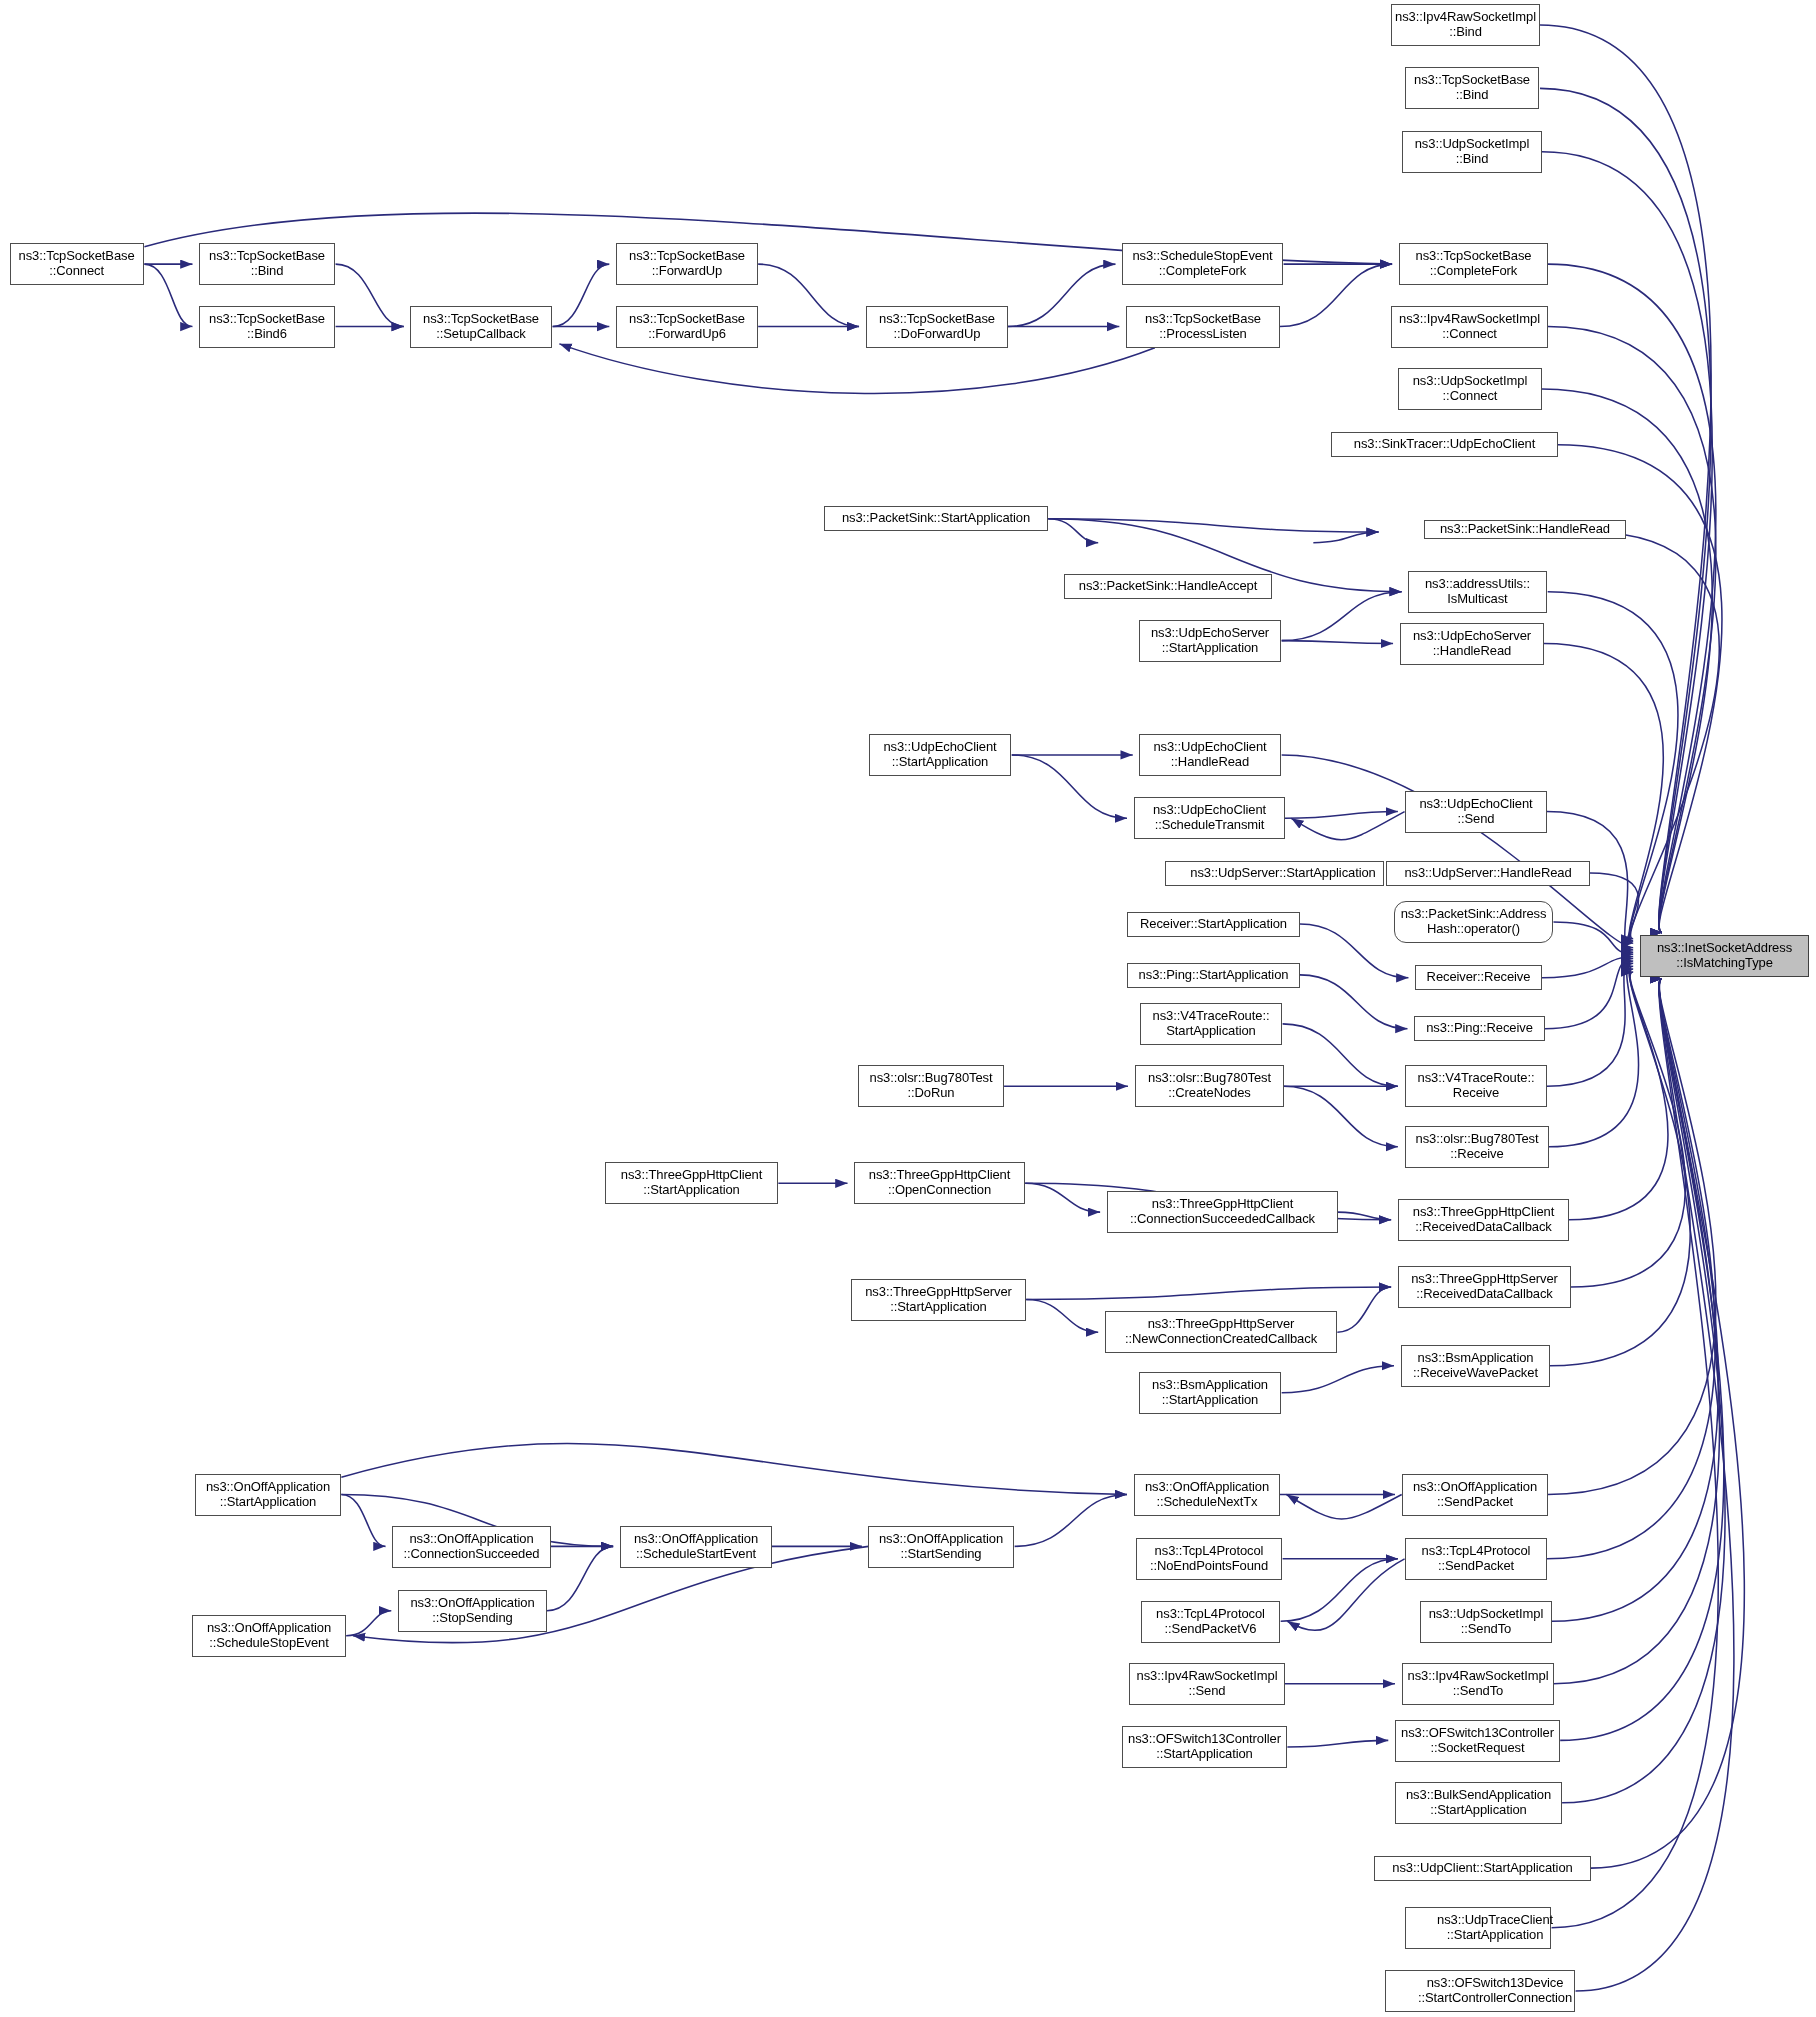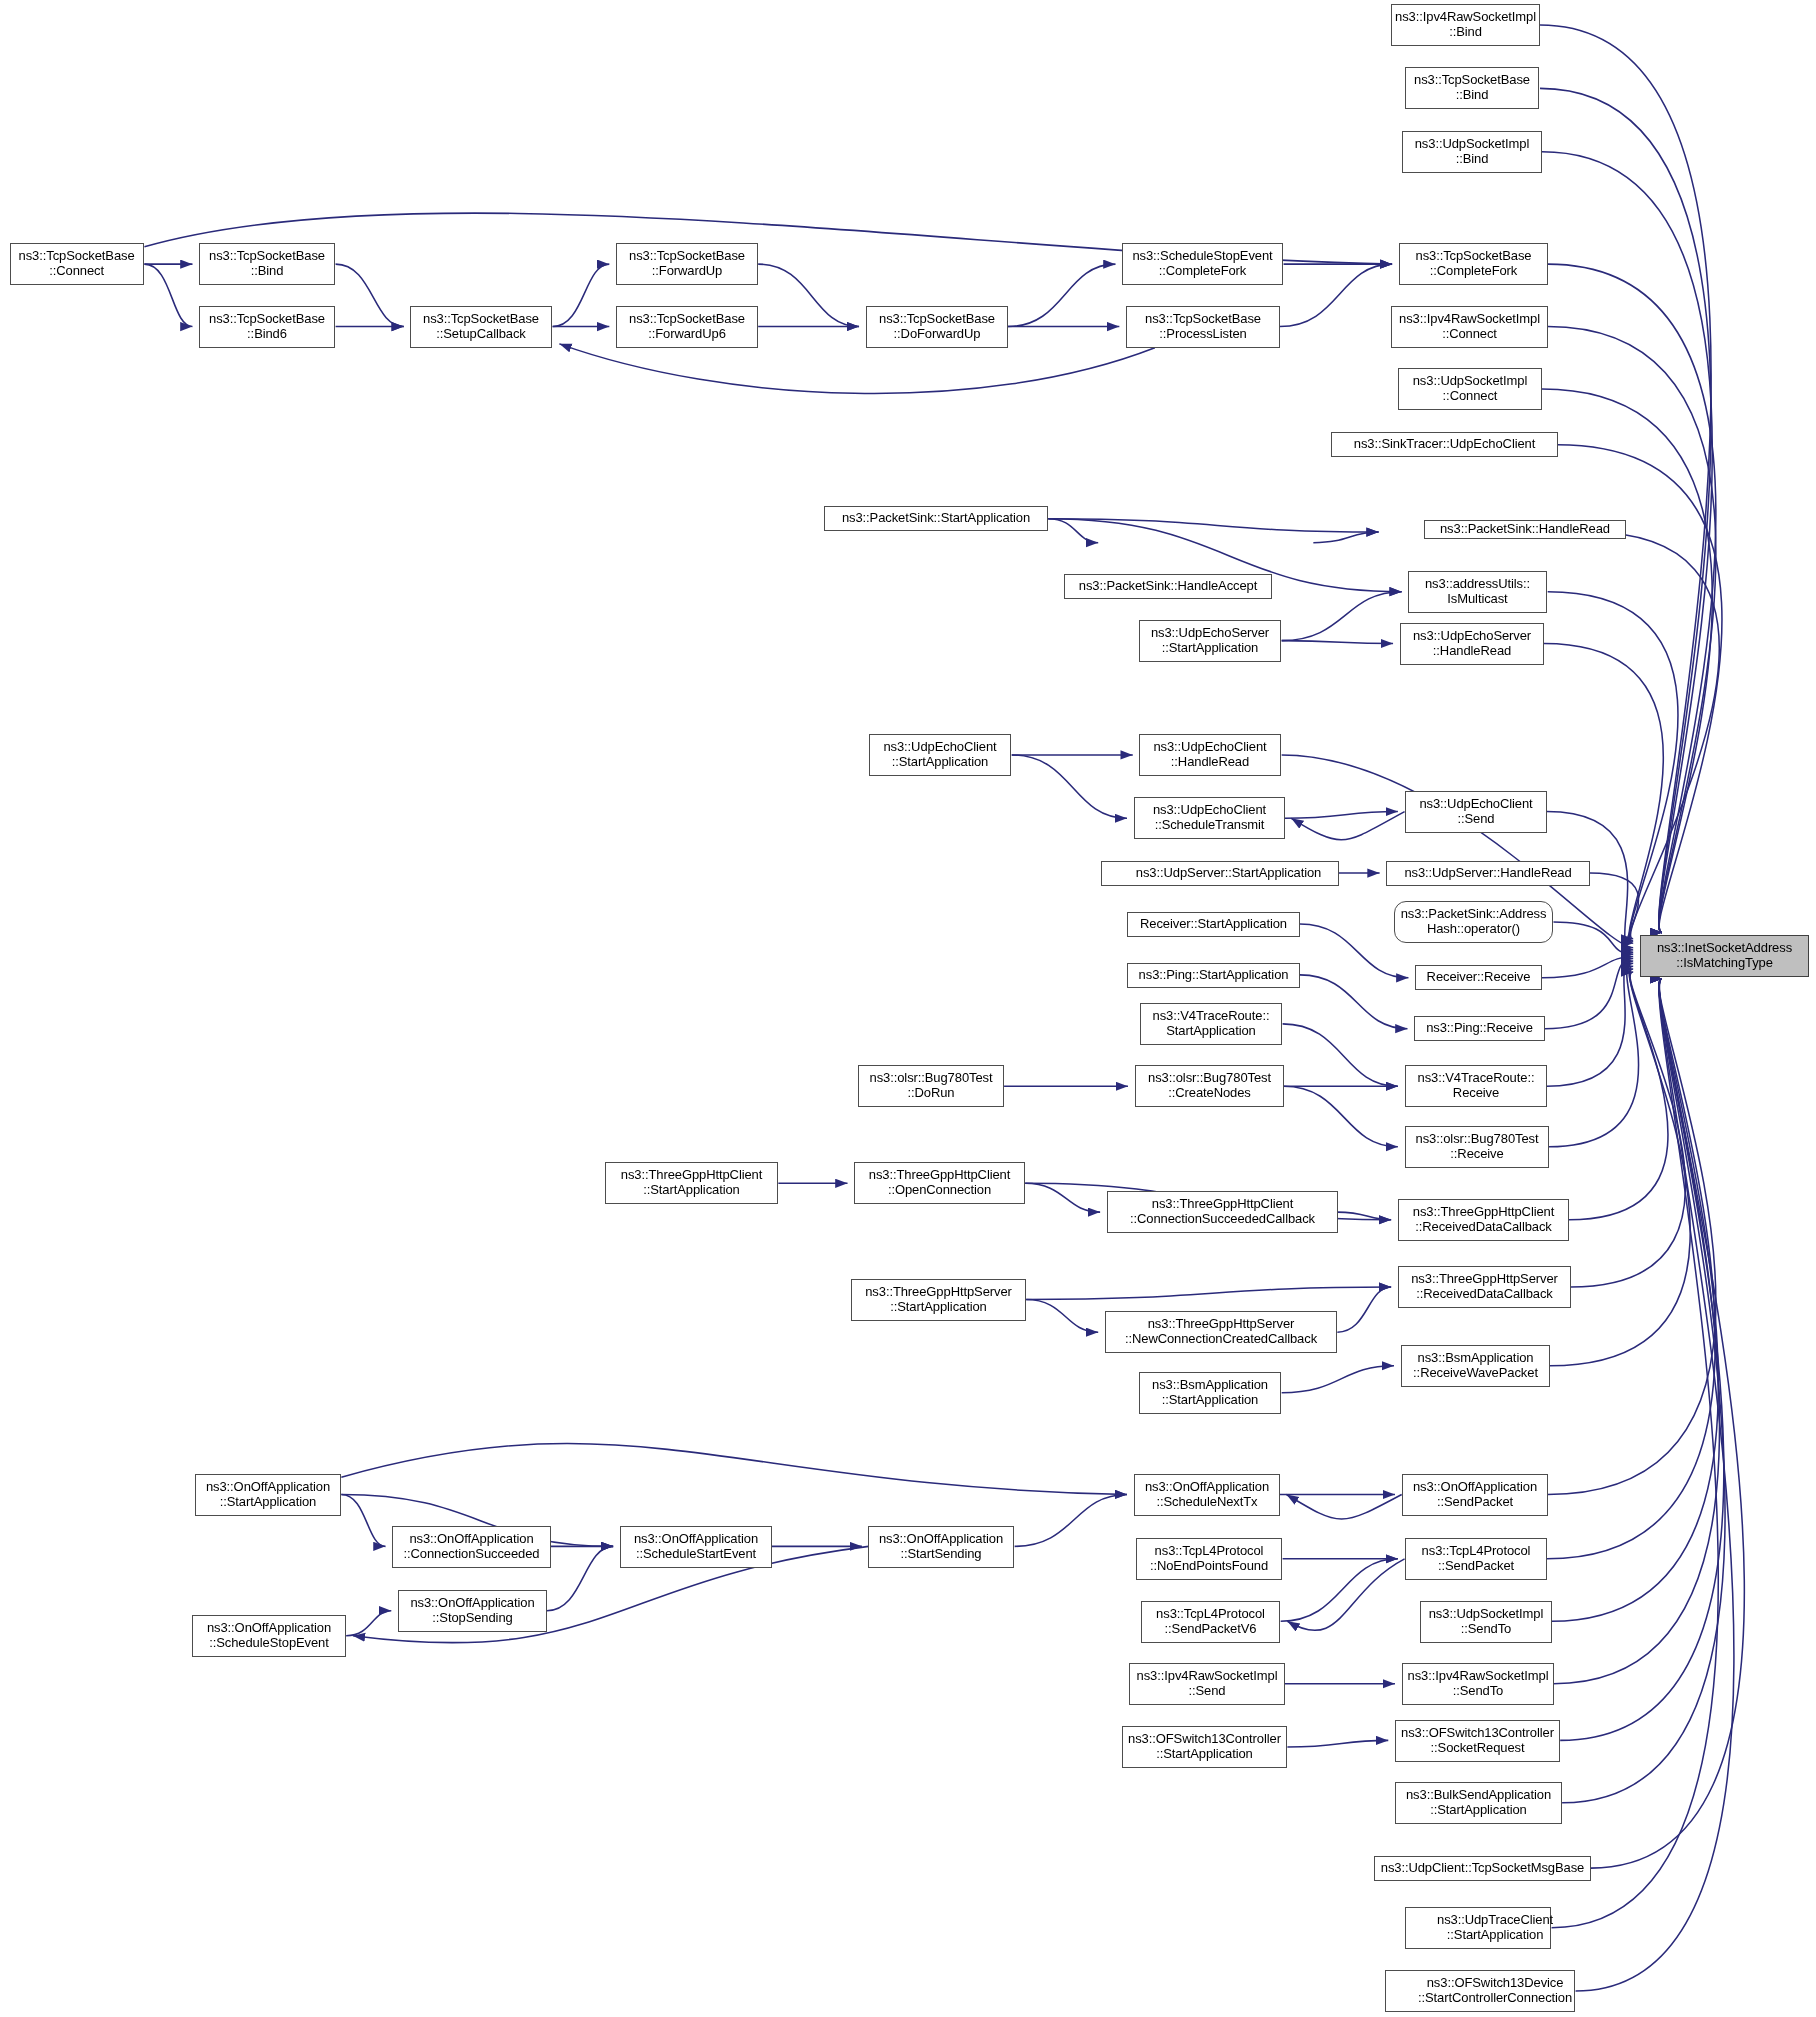--- a/index.html
+++ b/index.html
@@ -184,21 +184,21 @@
       <div class="node" style="left: 1400px; top: 623px; width: 144px; height: 42px;">ns3::UdpEchoServer
 ::HandleRead</div>
       <div class="node" style="left: 869px; top: 734px; width: 142px; height: 42px;">ns3::UdpEchoClient
 ::StartApplication</div>
       <div class="node" style="left: 1139px; top: 734px; width: 142px; height: 42px;">ns3::UdpEchoClient
 ::HandleRead</div>
       <div class="node" style="left: 1134px; top: 797px; width: 151px; height: 42px;">ns3::UdpEchoClient
 ::ScheduleTransmit</div>
       <div class="node" style="left: 1405px; top: 791px; width: 142px; height: 42px;">ns3::UdpEchoClient
 ::Send</div>
-      <div class="node" style="left: 1101px; top: 861px; width: 238px; height: 25px; padding-left: 20px;">ns3::UdpServer::StartApplication</div>
+      <div class="node" style="left: 1165px; top: 861px; width: 219px; height: 25px; padding-left: 20px;">ns3::UdpServer::StartApplication</div>
       <div class="node" style="left: 1386px; top: 861px; width: 204px; height: 25px;">ns3::UdpServer::HandleRead</div>
       <div class="node" style="left: 1127px; top: 912px; width: 173px; height: 25px;">Receiver::StartApplication</div>
       <div class="node" style="left: 1394px; top: 901px; width: 159px; height: 42px; border-radius: 12px;">ns3::PacketSink::Address
 Hash::operator()</div>
       <div class="node" style="left: 1127px; top: 963px; width: 173px; height: 25px;">ns3::Ping::StartApplication</div>
       <div class="node" style="left: 1415px; top: 965px; width: 127px; height: 25px;">Receiver::Receive</div>
       <div class="node" style="left: 1140px; top: 1003px; width: 142px; height: 42px;">ns3::V4TraceRoute::
 StartApplication</div>
       <div class="node" style="left: 1414px; top: 1016px; width: 131px; height: 25px;">ns3::Ping::Receive</div>
       <div class="node" style="left: 858px; top: 1065px; width: 146px; height: 42px;">ns3::olsr::Bug780Test
@@ -254,21 +254,21 @@
       <div class="node" style="left: 1129px; top: 1663px; width: 156px; height: 42px;">ns3::Ipv4RawSocketImpl
 ::Send</div>
       <div class="node" style="left: 1402px; top: 1663px; width: 152px; height: 42px;">ns3::Ipv4RawSocketImpl
 ::SendTo</div>
       <div class="node" style="left: 1122px; top: 1726px; width: 165px; height: 42px;">ns3::OFSwitch13Controller
 ::StartApplication</div>
       <div class="node" style="left: 1395px; top: 1720px; width: 165px; height: 42px;">ns3::OFSwitch13Controller
 ::SocketRequest</div>
       <div class="node" style="left: 1395px; top: 1782px; width: 167px; height: 42px;">ns3::BulkSendApplication
 ::StartApplication</div>
-      <div class="node" style="left: 1374px; top: 1856px; width: 217px; height: 25px;">ns3::UdpClient::TcpSocketMsgBase</div>
+      <div class="node" style="left: 1374px; top: 1856px; width: 217px; height: 25px;">ns3::UdpClient::StartApplication</div>
       <div class="node" style="left: 1405px; top: 1907px; width: 146px; height: 42px; padding-left: 37px;">ns3::UdpTraceClient
 ::StartApplication</div>
       <div class="node" style="left: 1385px; top: 1970px; width: 190px; height: 42px; padding-left: 33px;">ns3::OFSwitch13Device
 ::StartControllerConnection</div>
       <div class="node target" style="left: 1640px; top: 935px; width: 169px; height: 42px;">ns3::InetSocketAddress
 ::IsMatchingType</div>
     </div>
 </div>
 
 

